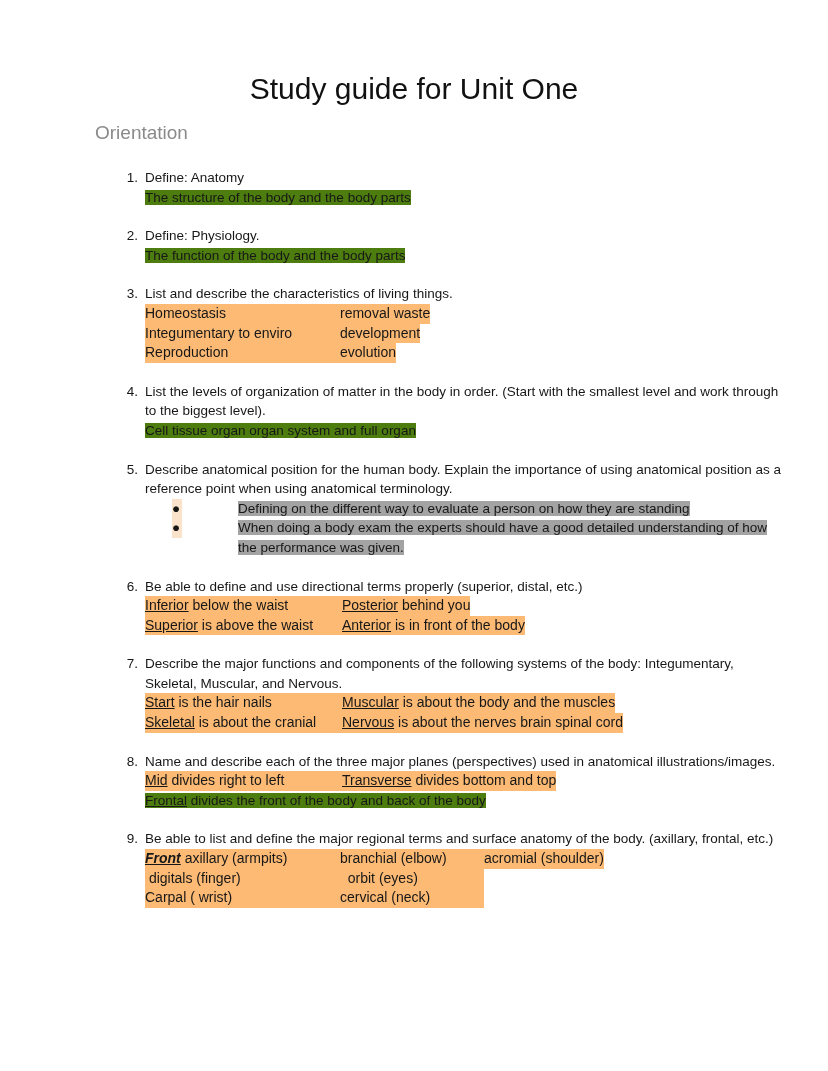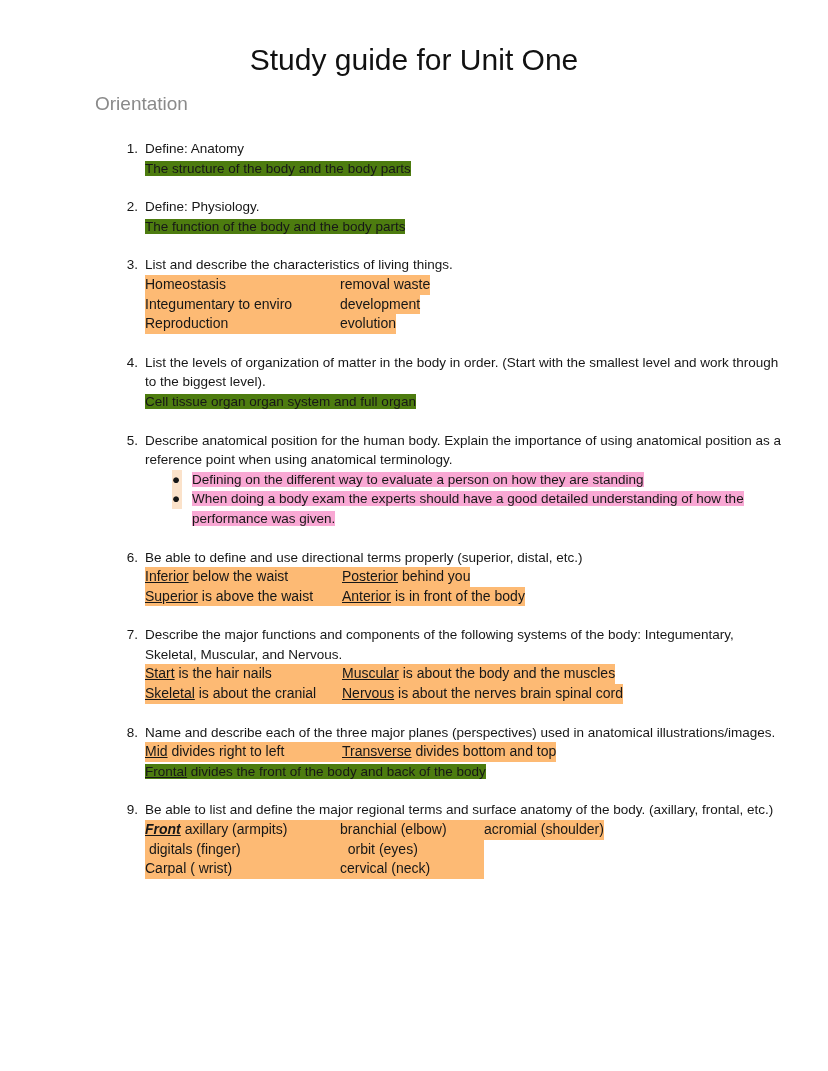--- a/index.html
+++ b/index.html
@@ -24,21 +24,21 @@
     position: relative;
   }
 
   .doc-title {
     text-align: center;
     font-size: 30px;
     font-weight: 400;
     color: #111111;
     letter-spacing: 0px;
     margin: 0;
-    padding-top: 41px;
+    padding-top: 70px;
     line-height: 38px;
   }
 
   .section-heading {
     font-size: 19px;
     font-weight: 400;
     color: #8a8a8a;
     margin: 0;
     padding-left: 95px;
     padding-top: 12px;
@@ -129,22 +129,23 @@
     list-style: none;
   }
   .sub-bullets li {
     position: relative;
     padding-left: 47px;
     font-size: 13.5px;
     line-height: 19.6px;
     color: #171717;
   }
   .sub-bullets li .btext {
-    background: #f9a8d4;
+    background: #a3a3a3;
     box-decoration-break: clone;
+    margin-left: 46px;
     -webkit-box-decoration-break: clone;
   }
   .sub-bullets li .bdot {
     position: absolute;
     left: 27px;
     top: 0;
     font-size: 13.5px;
     line-height: 19.6px;
     background: #fbe2ca;
     padding-right: 2px;

